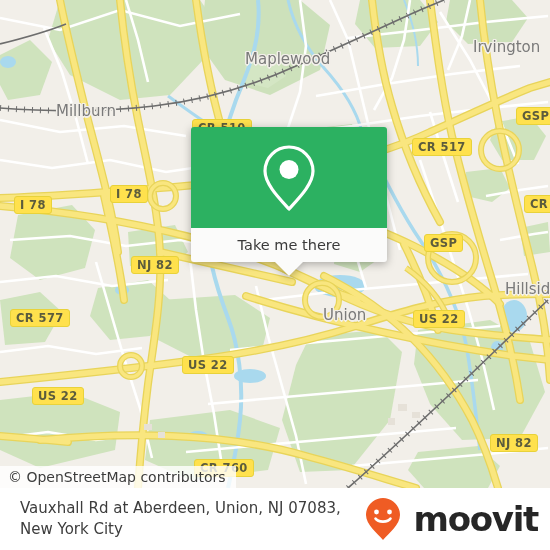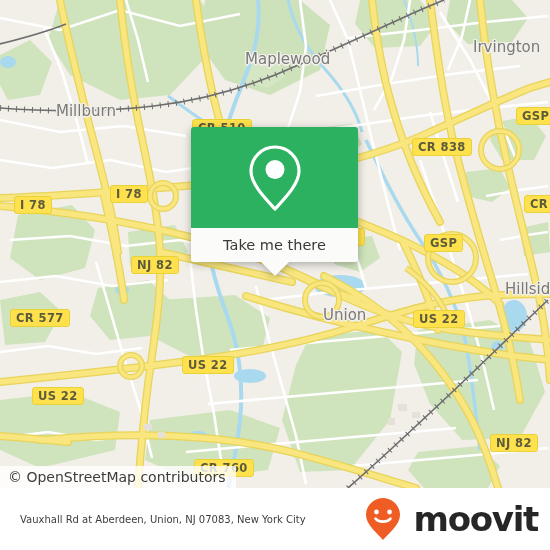--- a/index.html
+++ b/index.html
@@ -61,21 +61,21 @@
     line-height: 12px;
     white-space: nowrap;
     box-sizing: border-box;
   }
 
   
   #popup {
     position: absolute;
     left: 191px;
     top: 127px;
-    width: 167px;
+    width: 196px;
     filter: drop-shadow(0 2px 4px rgba(0,0,0,0.30));
     text-align: center;
   }
   #popup-top {
     background: #2cb161;
     height: 101px;
     border-radius: 3px 3px 0 0;
     display: flex;
     align-items: center;
     justify-content: center;
@@ -127,21 +127,21 @@
     height: 62px;
     background: #ffffff;
     display: flex;
     align-items: center;
     box-sizing: border-box;
     padding: 0 12px 0 20px;
   }
   #footer-title {
     flex: 1 1 auto;
     color: #3d3d3d;
-    font-size: 10px;
+    font-size: 15px;
     line-height: 21px;
     font-family: "DejaVu Sans", sans-serif;
     padding-right: 8px;
   }
   #brand {
     flex: 0 0 auto;
     display: flex;
     align-items: center;
     gap: 13px;
   }
@@ -321,21 +321,21 @@
         <rect x="158" y="432" width="7" height="6"></rect>
       </g>
     </svg>
 
     <div class="place-label" style="left:245px; top:50px;">Maplewood</div>
     <div class="place-label" style="left:473px; top:38px;">Irvington</div>
     <div class="place-label" style="left:56px;  top:102px;">Millburn</div>
     <div class="place-label" style="left:323px; top:306px;">Union</div>
     <div class="place-label" style="left:505px; top:280px;">Hillside</div>
 
-    <div class="shield" style="left:412px; top:138px;">CR 838</div>
+    <div class="shield" style="left:412px; top:138px;">CR 517</div>
     <div class="shield" style="left:516px; top:107px;">GSP</div>
     <div class="shield" style="left:424px; top:234px;">GSP</div>
     <div class="shield" style="left:524px; top:195px;">CR</div>
     <div class="shield" style="left:110px; top:185px;">I 78</div>
     <div class="shield" style="left:14px;  top:196px;">I 78</div>
     <div class="shield" style="left:131px; top:256px;">NJ 82</div>
     <div class="shield" style="left:10px;  top:309px;">CR 577</div>
     <div class="shield" style="left:182px; top:356px;">US 22</div>
     <div class="shield" style="left:32px;  top:387px;">US 22</div>
     <div class="shield" style="left:413px; top:310px;">US 22</div>

